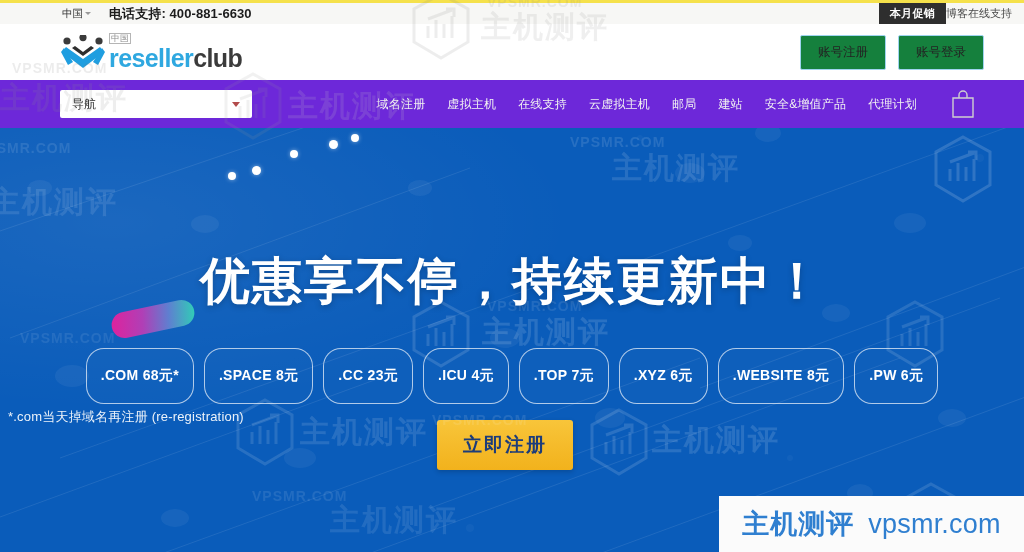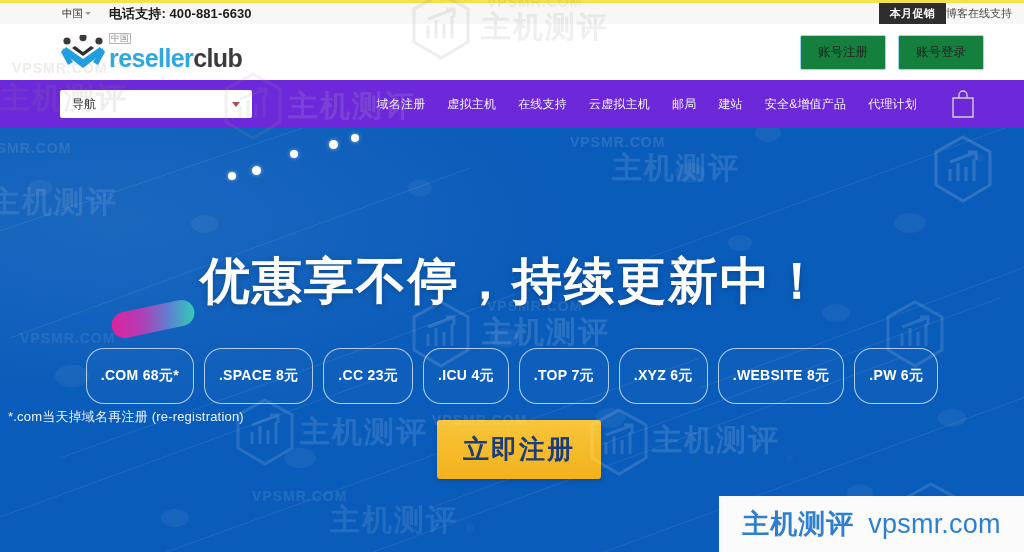--- a/index.html
+++ b/index.html
@@ -154,21 +154,21 @@
   }
 
   .footnote {
     position:absolute; top:408px; left: 8px; z-index:8;
     color: rgba(255,255,255,.92); font-size: 13px; letter-spacing:.2px;
   }
 
   .cta {
     position:absolute; top:420px; left:437px; z-index:8;
     background: linear-gradient(180deg,#f8c53a 0%, #f2b21c 100%);
-    color:#1c3c7a; font-size:26px; font-weight:700; letter-spacing:2px;
+    color:#1c3c7a; font-size:19px; font-weight:700; letter-spacing:2px;
     padding: 12px 26px; border:0; border-radius:3px; cursor:pointer;
     box-shadow: 0 2px 5px rgba(0,0,0,.18);
   }
 
   
   .brandplate {
     position:absolute; right:0; bottom:0; width: 305px; height: 56px;
     background:#fbfbfb; z-index: 70;
     display:flex; align-items:center; justify-content:center; gap: 14px;
   }

